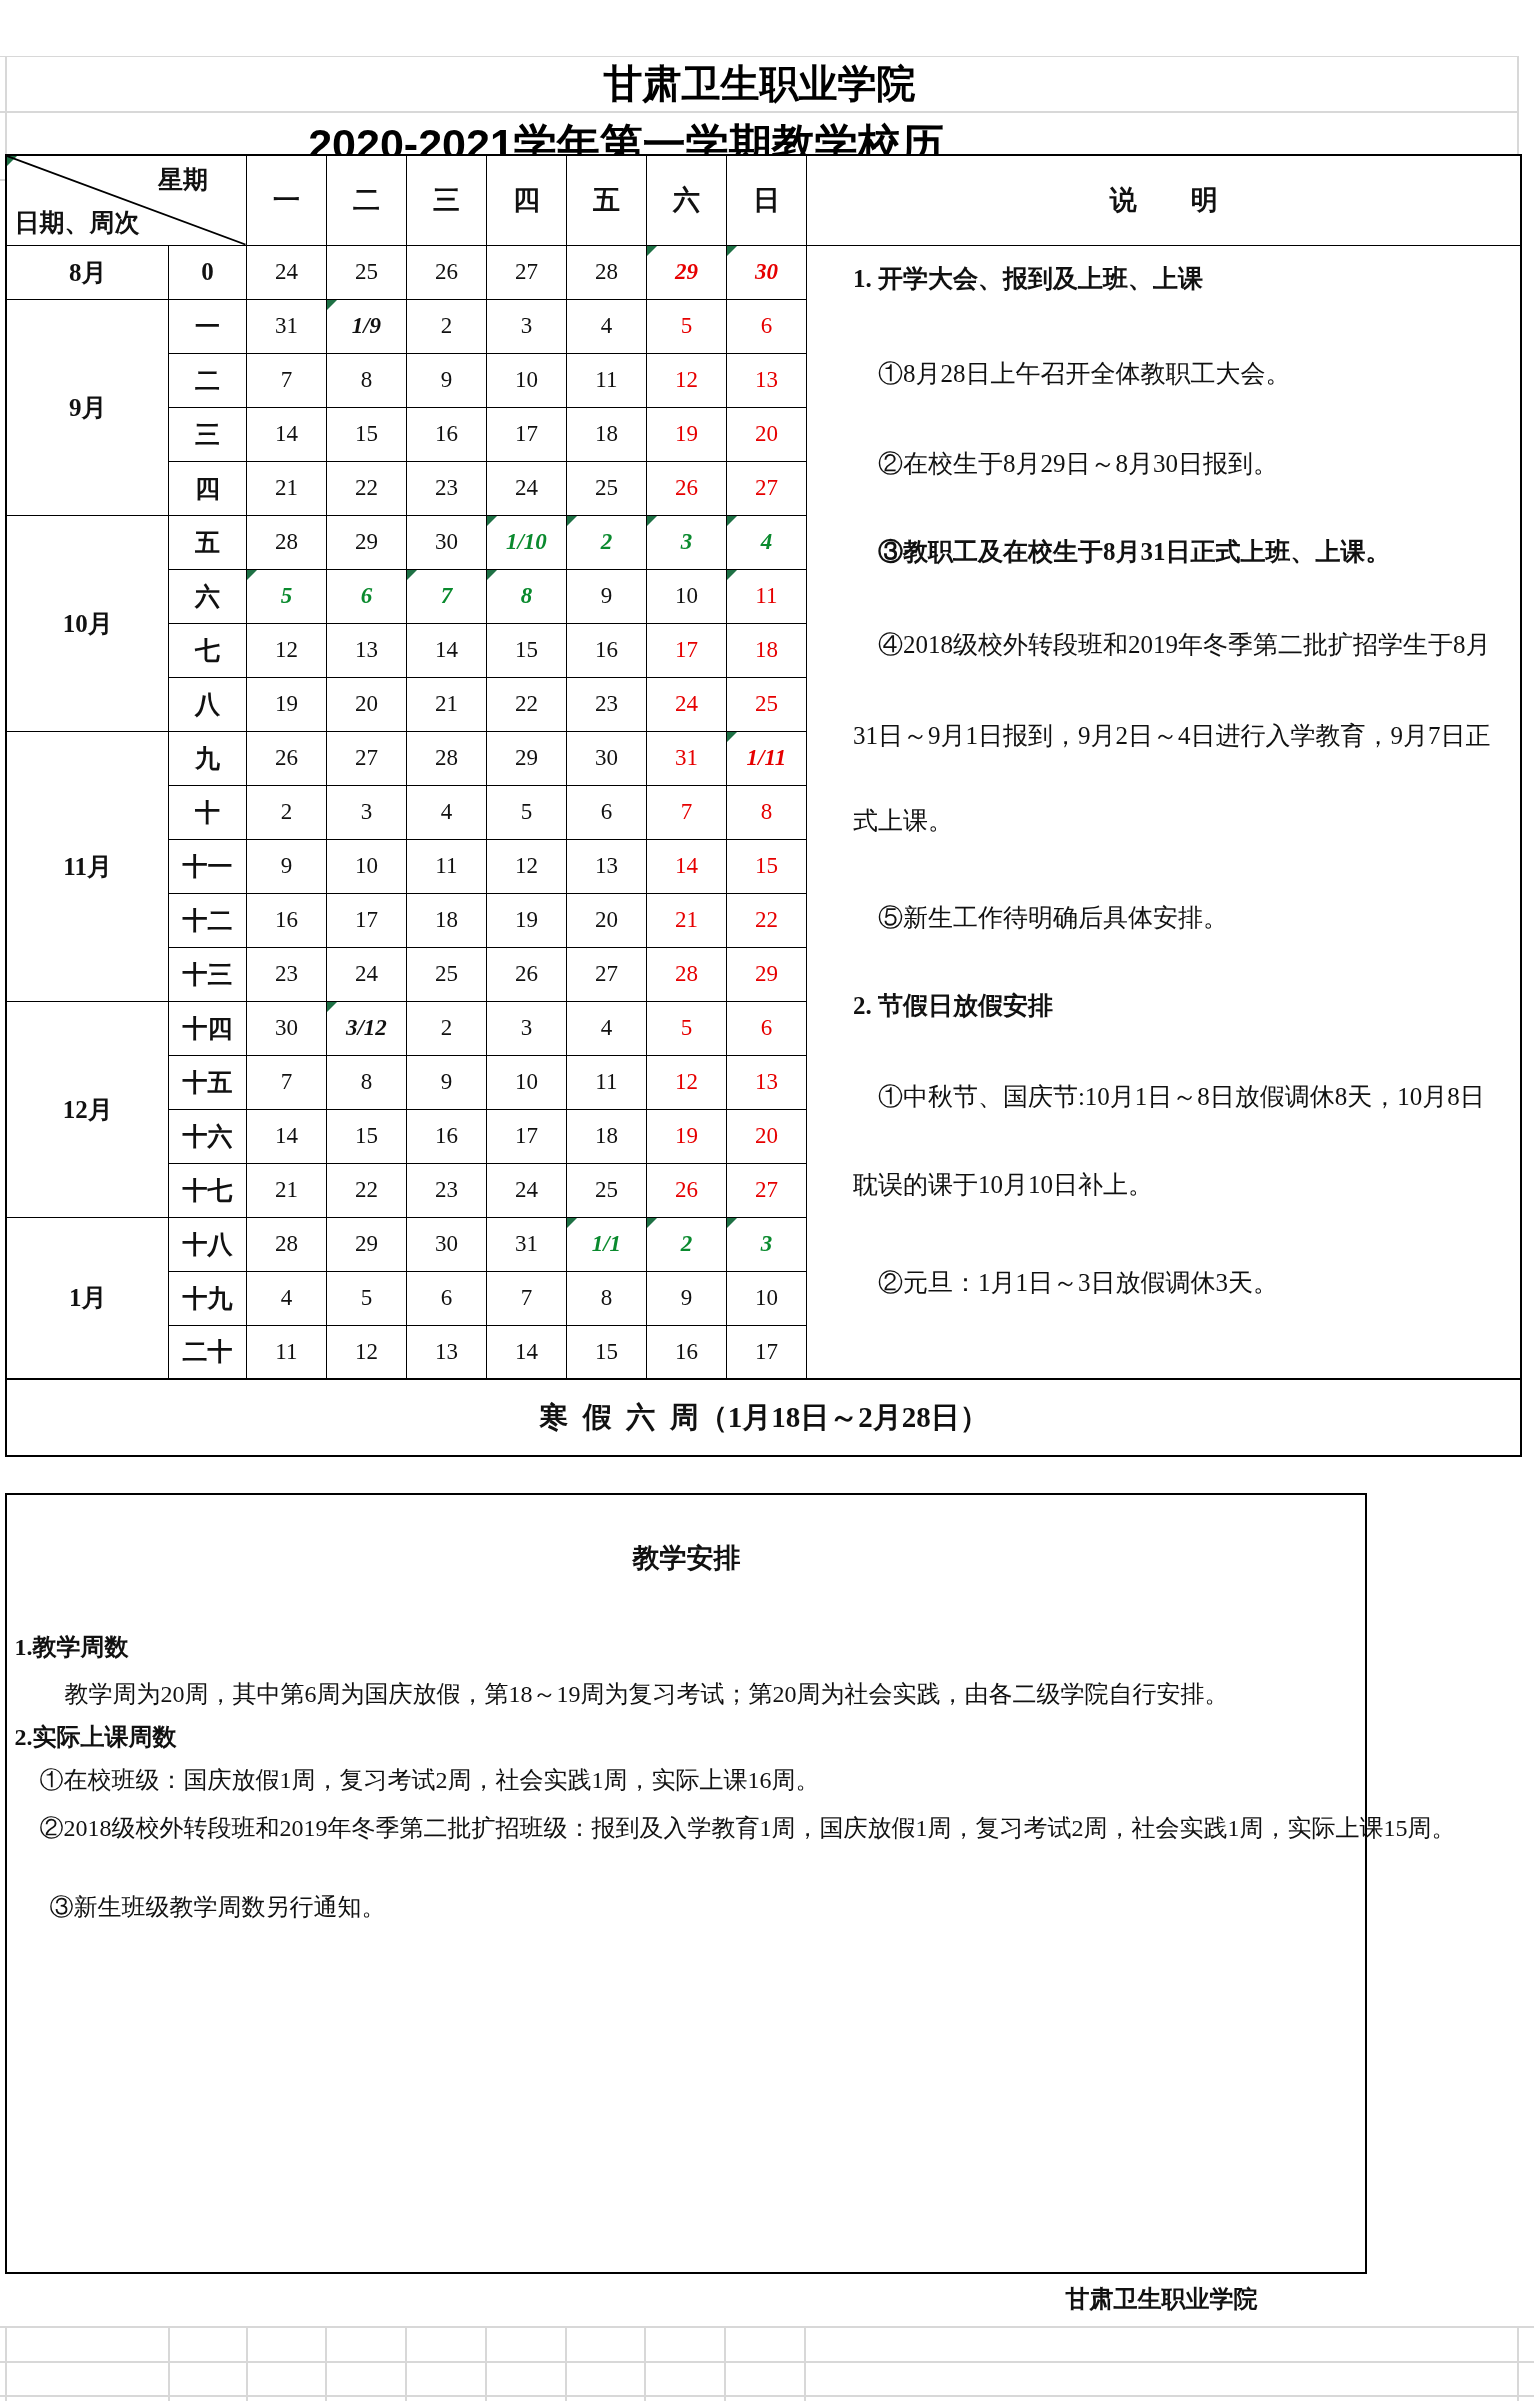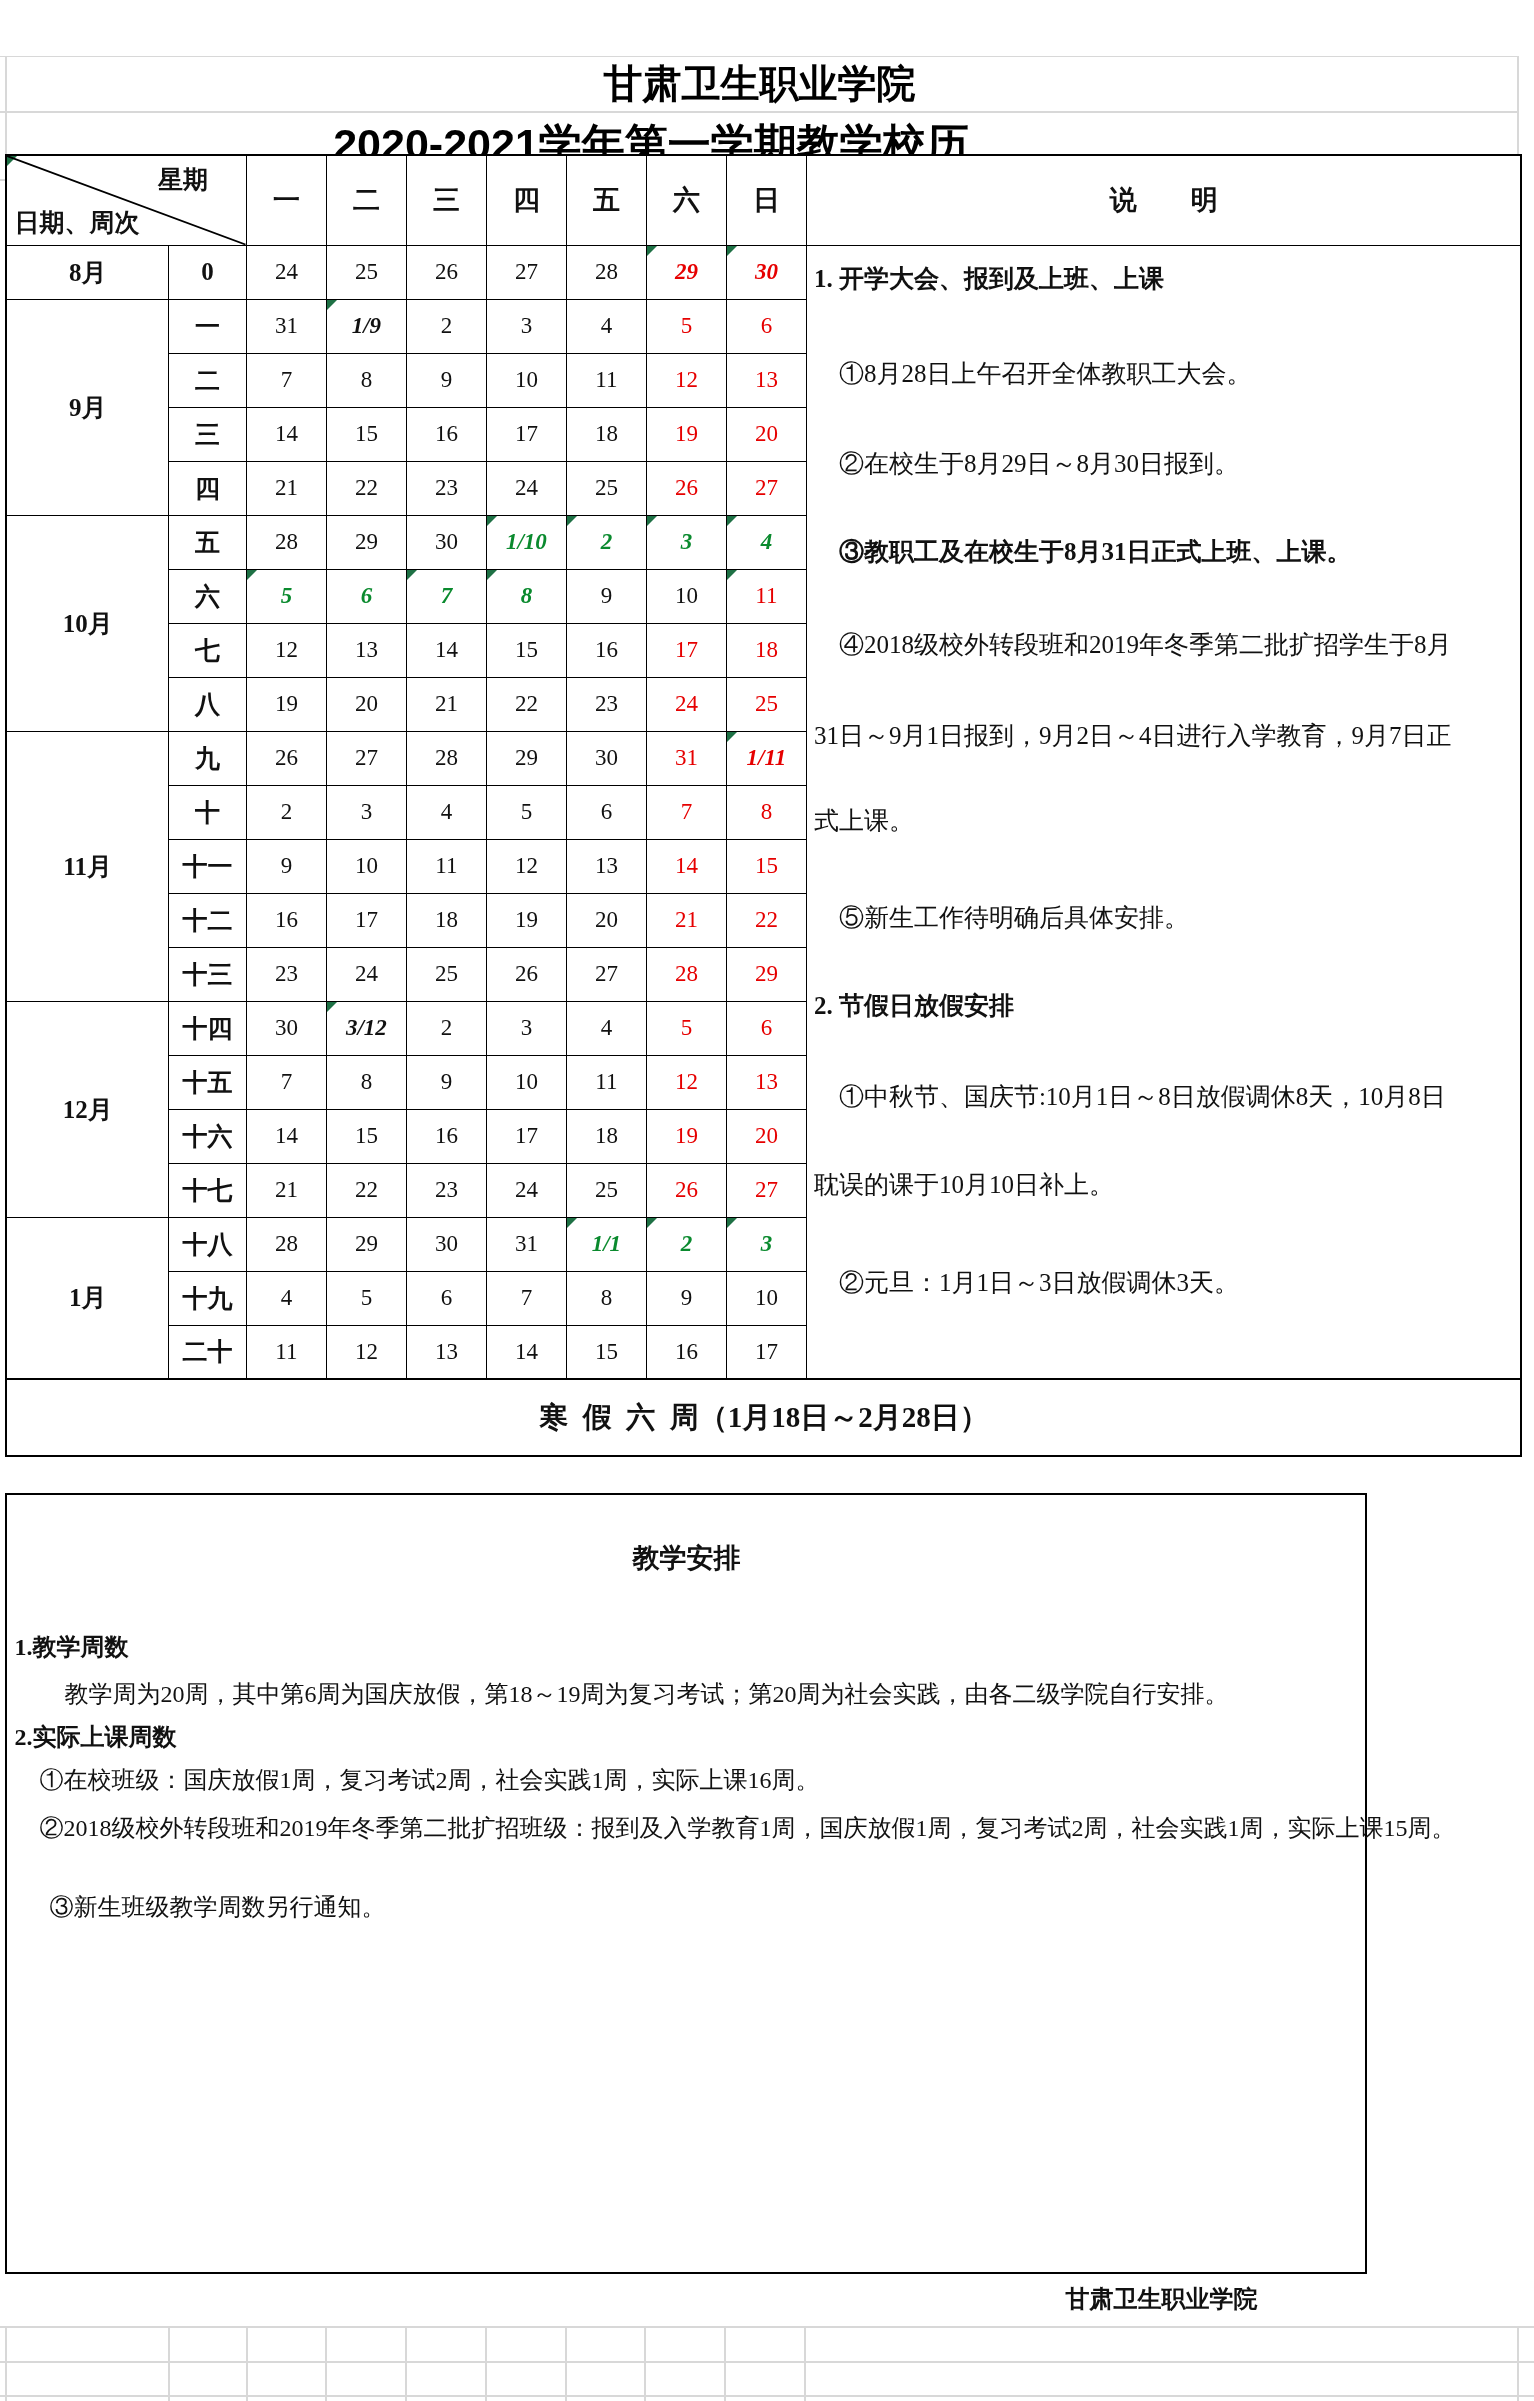--- a/index.html
+++ b/index.html
@@ -1,20 +1,20 @@
 <!DOCTYPE html>
 <html style="--red: #e60000; --green: #0a8a2e; --tri: #1e7145; --grid: #d8d8d8;font-size:14.3px"><head>
 <meta charset="utf-8">
 <style>
   html,body{margin:0;padding:0;background:#ffffff;}
   body{width:1534px;height:2401px;position:relative;font-family:"Liberation Serif",serif;color:#111;}
   .abs{position:absolute;margin-top:43px;}
   
   .title1{top:14.3px;left:0;width:1519px;text-align:center;font:bold 39px "Liberation Sans",sans-serif;color:#000;}
-  .title2{top:73px;left:0;width:1252px;text-align:center;font:bold 43px "Liberation Sans",sans-serif;color:#000;padding-left:25px;}
+  .title2{top:73px;left:0;width:1252px;text-align:center;font:bold 43px "Liberation Sans",sans-serif;color:#000;}
   .gline-h{background:var(--grid);height:1.8px;}
   .gline-v{background:var(--grid);width:1.8px;}
   
   table.cal{border-collapse:collapse;table-layout:fixed;position:absolute;top:154px;left:5.4px;width:1513px;background:#fff;}
   table.cal,
   table.cal th, table.cal td{border:1.8px solid #000;}
   table.cal{border-width:2.7px;}
   th,td{padding:0;margin:0;}
   .corner{position:relative;overflow:hidden;}
   .corner svg{position:absolute;top:0;left:0;width:100%;height:100%;}
@@ -23,21 +23,21 @@
   th.day{font:bold 27px "Liberation Serif",serif;text-align:center;vertical-align:middle;}
   th.noteshead{font:bold 27px "Liberation Serif",serif;text-align:center;vertical-align:middle;white-space:pre;}
   td.month{font:bold 25px "Liberation Serif",serif;text-align:center;vertical-align:middle;}
   td.wkno{font:bold 25px "Liberation Serif",serif;text-align:center;vertical-align:middle;}
   td.date{font:23px "Liberation Serif",serif;text-align:center;vertical-align:middle;position:relative;}
   td.date .flag, .corner .flag{position:absolute;top:0;left:0;width:0;height:0;
       border-top:10px solid var(--tri);border-right:10px solid transparent;}
   .r{color:var(--red);}
   .g{color:var(--green);}
   .it{font-style:italic;font-weight:bold;}
-  td.notes{vertical-align:top;}
+  td.notes{vertical-align:top;padding-left:39px;}
   .notes-wrap{position:relative;width:100%;height:1125px;}
   .note-line{position:absolute;font:25px "Liberation Serif",serif;white-space:nowrap;}
   .note-line.b{font-weight:bold;}
   td.winter{text-align:center;vertical-align:middle;font:bold 29px "Liberation Serif",serif;
       white-space:pre;border-top-width:2.7px !important;}
   
   .teachbox{top:1450px;left:5.4px;width:1362px;height:781px;border:2.7px solid #000;box-sizing:border-box;background:#fff;}
   .teach-title{position:absolute;top:45px;left:0;width:100%;text-align:center;font:bold 27px "Liberation Serif",serif;}
   .teach-line{position:absolute;font:24px "Liberation Serif",serif;white-space:nowrap;}
   .teach-line.b{font-weight:bold;}

